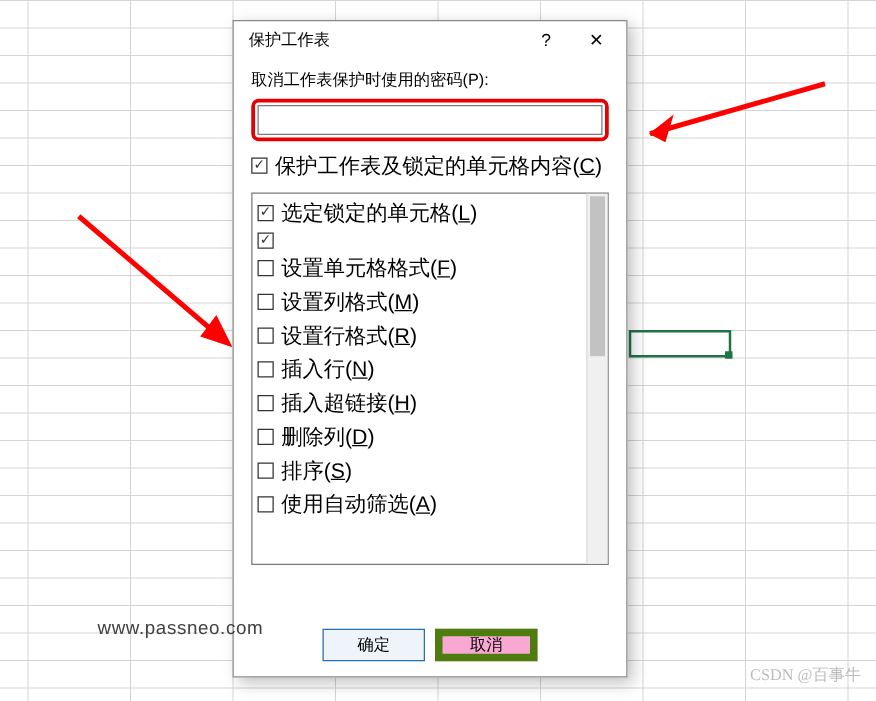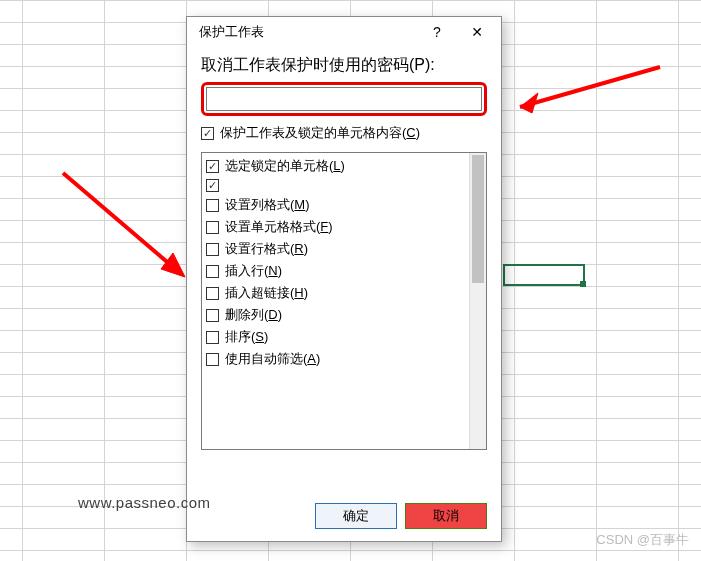--- a/index.html
+++ b/index.html
@@ -59,39 +59,39 @@
       display: flex; align-items: center; justify-content: center;
       font-size: 14px;
     }
     .dlg-body {
       padding: 8px 14px 0 14px;
       flex: 1;
       display: flex;
       flex-direction: column;
       gap: 6px;
     }
-    .pwd-label { font-size: 16px; }
+    .pwd-label { font-size: 13px; }
     .pwd-wrap {
       border: 3px solid #e60000;
       border-radius: 6px;
       padding: 2px;
     }
     .pwd-input {
       width: 100%;
       height: 24px;
       border: 1px solid #7a7a7a;
       padding: 0 4px;
       font-size: 13px;
       outline: none;
     }
     .chk-row {
       display: flex;
       align-items: center;
       gap: 6px;
-      font-size: 13px;
+      font-size: 17px;
       padding: 2px 0;
     }
     .chk {
       width: 13px; height: 13px;
       border: 1px solid #333;
       display: inline-flex;
       align-items: center;
       justify-content: center;
       font-size: 10px;
       line-height: 1;
@@ -124,29 +124,29 @@
       position: relative;
     }
     .scroll-thumb {
       position: absolute;
       left: 2px; right: 2px;
       top: 2px; height: 128px;
       background: #c2c2c2;
     }
     .btn-row {
       display: flex;
-      justify-content: flex-end;
+      justify-content: center;
       gap: 8px;
       padding: 10px 14px 12px;
     }
     .btn {
       min-width: 82px;
       height: 26px;
-      border: 1px solid #4d7c0f;
-      background: #ef4444;
+      border: 6px solid #4d7c0f;
+      background: #f9a8d4;
       font-size: 13px;
       display: inline-flex;
       align-items: center;
       justify-content: center;
     }
     .btn.primary {
       border: 1.5px solid #2a6fb1;
       background: #eef4fa;
     }
     
@@ -162,21 +162,21 @@
       color: #404040;
       font-size: 15px;
       letter-spacing: 0.5px;
       font-family: Arial, sans-serif;
     }
     .wm2 {
       position: absolute;
       right: 12px; bottom: 12px;
       color: #bcbcbc;
       font-size: 13px;
-      font-family: Liberation Sans, sans-serif;
+      font-family: Liberation Serif, serif;
     }
   </style>
 </head>
 <body>
 
 <div class="grid"></div>
 <div class="selected-cell"></div>
 
 <svg class="arrow" style="left:500px;top:61px" width="170" height="70">
   <line x1="160" y1="6" x2="20" y2="46" stroke-width="4"></line>
@@ -206,25 +206,25 @@
       <div class="perm-list" id="perm-list">
           <div class="chk-row">
             <span class="chk checked"></span>
             <span class="chk-label"><span>选定锁定的单元格(<u>L</u>)</span></span>
           </div>
           <div class="chk-row">
             <span class="chk checked"></span>
           </div>
           <div class="chk-row">
             <span class="chk"></span>
+            <span class="chk-label"><span>设置单元格格式(<u>F</u>)</span></span>
+          </div>
+          <div class="chk-row">
+            <span class="chk"></span>
             <span class="chk-label"><span>设置列格式(<u>M</u>)</span></span>
-          </div>
-          <div class="chk-row">
-            <span class="chk"></span>
-            <span class="chk-label"><span>设置单元格格式(<u>F</u>)</span></span>
           </div>
           <div class="chk-row">
             <span class="chk"></span>
             <span class="chk-label"><span>设置行格式(<u>R</u>)</span></span>
           </div>
           <div class="chk-row">
             <span class="chk"></span>
             <span class="chk-label"><span>插入行(<u>N</u>)</span></span>
           </div>
           <div class="chk-row">

